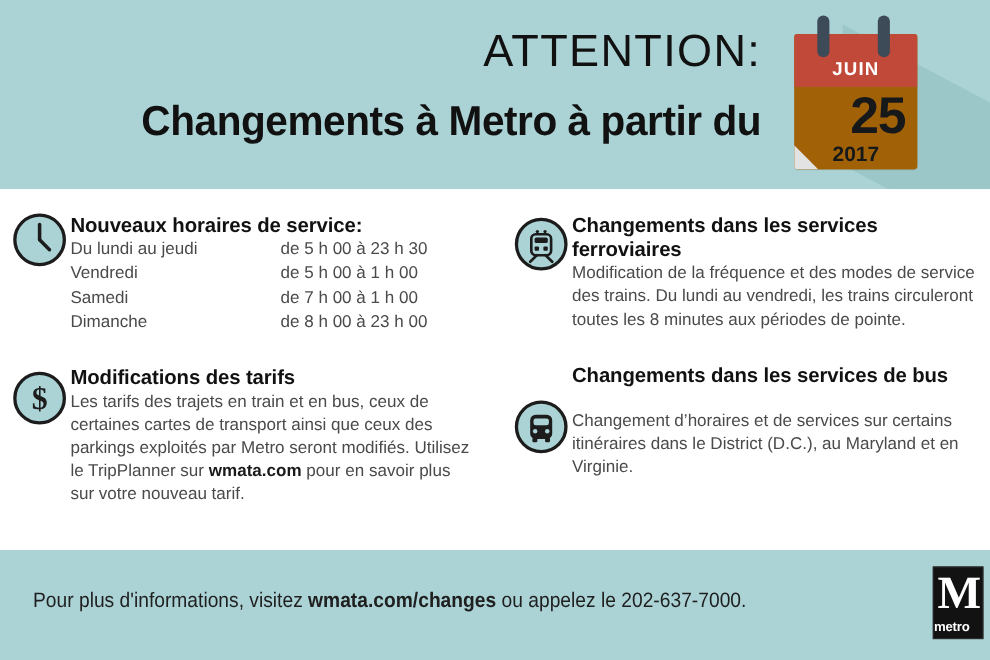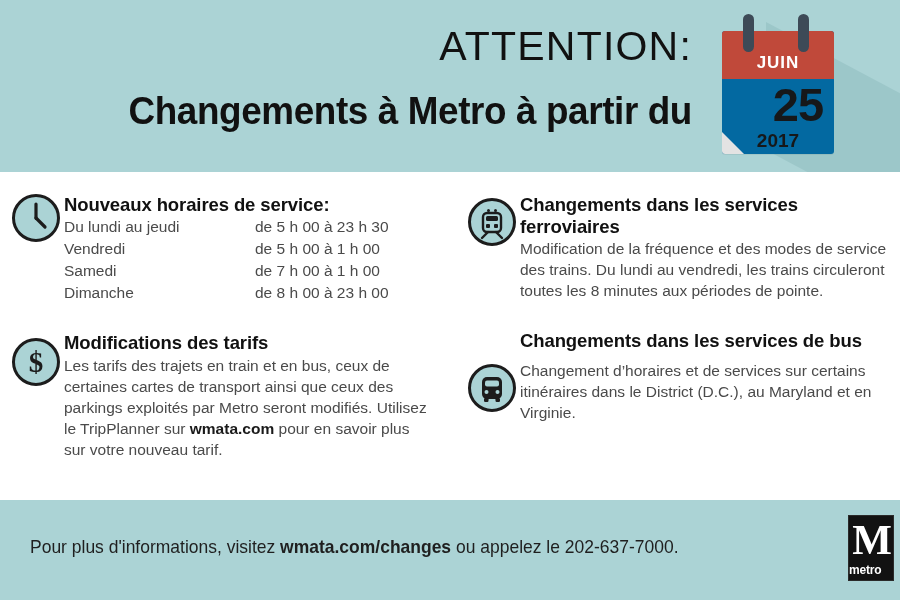--- a/index.html
+++ b/index.html
@@ -88,21 +88,21 @@
     z-index: 3;
   }
   .cal-ring.left  { left: 21px; }
   .cal-ring.right { left: 76px; }
   .cal-body {
     position: absolute;
     left: 0;
     top: 17px;
     width: 112px;
     height: 123px;
-    background: #0369a1;
+    background: #a16207;
     border-radius: 3px;
     z-index: 2;
     overflow: hidden;
     box-shadow: 0 1px 0 rgba(0,0,0,0.06);
   }
   .cal-top {
     position: absolute;
     left: 0; top: 0;
     width: 112px;
     height: 48px;
@@ -372,21 +372,21 @@
           <rect x="14" y="13" width="20" height="22" rx="5" fill="#1c1c1c"></rect>
           <rect x="17" y="16.5" width="14" height="6" rx="2" fill="#abd3d5"></rect>
           <circle cx="18.5" cy="28" r="2" fill="#abd3d5"></circle>
           <circle cx="29.5" cy="28" r="2" fill="#abd3d5"></circle>
           <rect x="16" y="34" width="4.5" height="4" rx="1.2" fill="#1c1c1c"></rect>
           <rect x="27.5" y="34" width="4.5" height="4" rx="1.2" fill="#1c1c1c"></rect>
         </svg>
       </div>
       <div class="sec-body" style="left:52px; width:368px;">
         <div class="sec-title">Changements dans les services de bus</div>
-        <p class="sec-text" style="margin-top:8px;">Changement d’horaires et de services sur certains itinéraires dans le District (D.C.), au Maryland et en Virginie.</p>
+        <p class="sec-text" style="margin-top:20px;">Changement d’horaires et de services sur certains itinéraires dans le District (D.C.), au Maryland et en Virginie.</p>
       </div>
     </div>
 
   </div>
 
   <div class="footer">
     <div class="footer-text"><span>Pour plus d'informations, visitez </span><b>wmata.com/changes</b><span> ou appelez le 202-637-7000.</span></div>
   </div>
 
   <div class="metro-logo">

